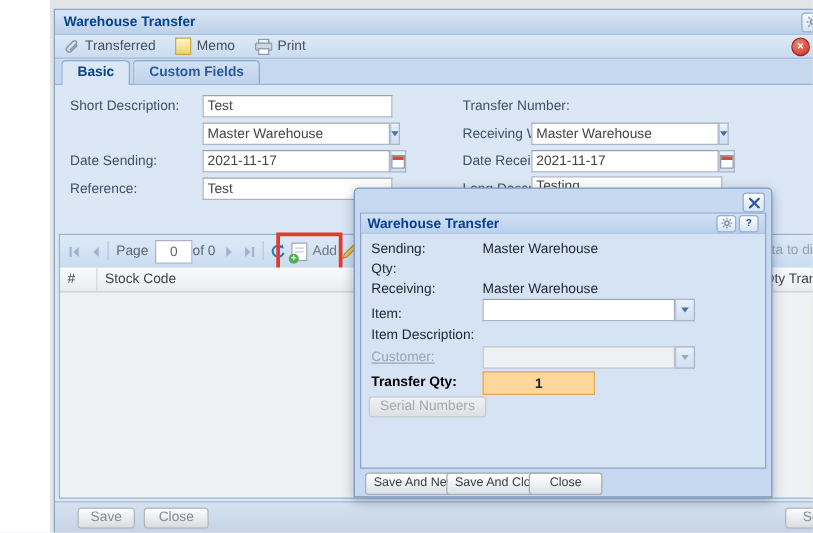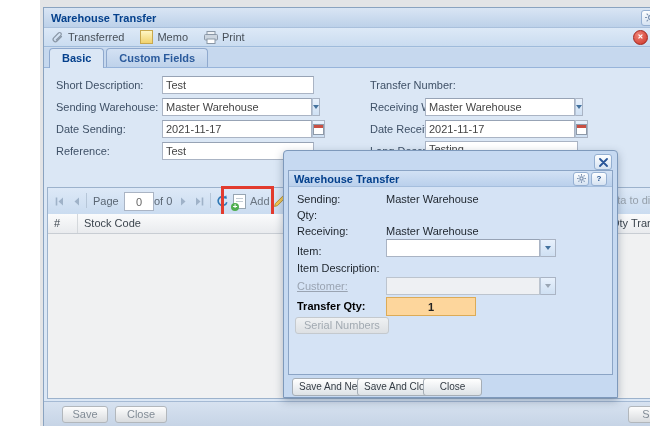--- a/index.html
+++ b/index.html
@@ -148,21 +148,20 @@
     <div class="tabbar">
       <span class="tab active">Basic</span>
       <span class="tab">Custom Fields</span>
     </div>
 
     <div class="body">
 
       <span class="lbl" style="left:12px;top:11px">Short Description:</span>
       <input class="fi" style="left: 118px; top: 8px; width: 144px;" readonly="" value="Test">
 
-      <span class="lbl" style="left:12px;top:33px">Sending Warehouse:</span>
       <span class="fgrp" style="left:118px;top:30px;width:152px">
         <input class="fi" readonly="" value="Master Warehouse" style="">
         <span class="trigger">
             <span class="arr"></span>
           </span>
       </span>
 
       <span class="lbl" style="left:12px;top:55px">Date Sending:</span>
       <span class="fgrp" style="left:118px;top:52px;width:152px">
         <input class="fi" readonly="" value="2021-11-17" style="">

